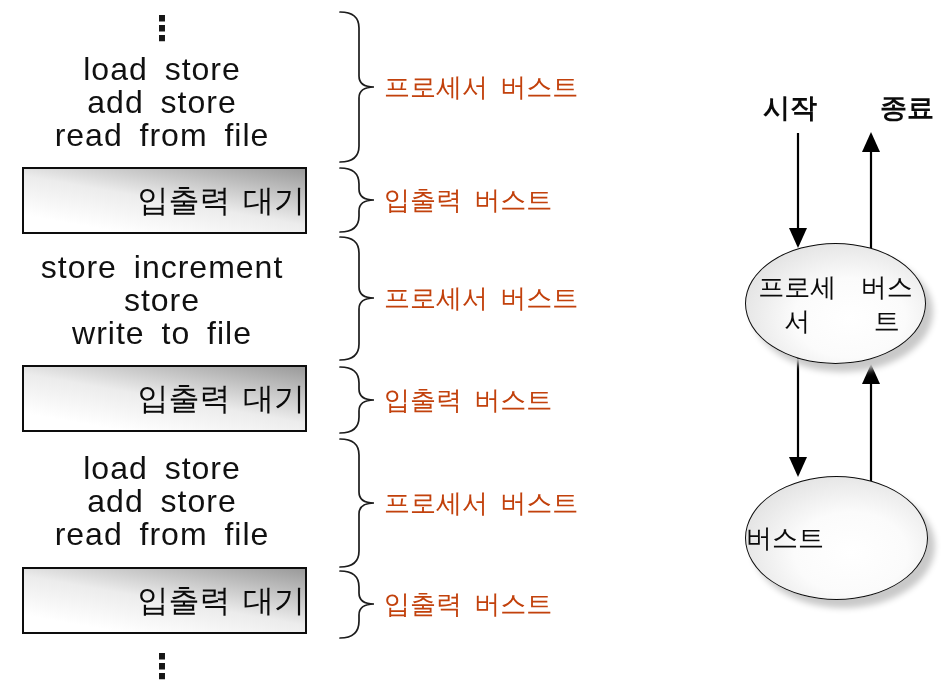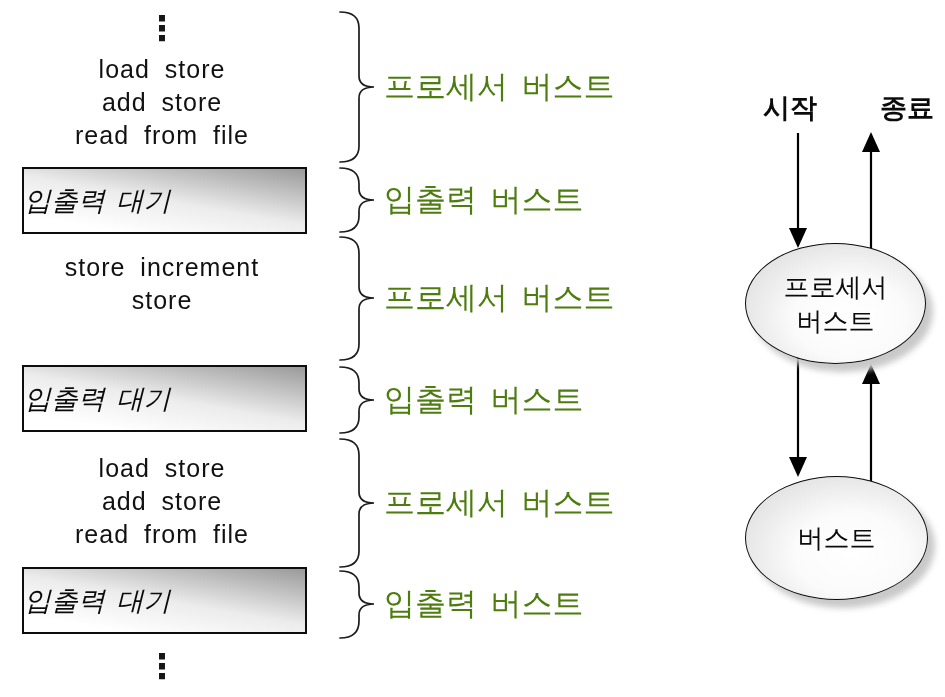--- a/index.html
+++ b/index.html
@@ -20,60 +20,59 @@
     left: 0; top: 0;
     width: 945px;
     height: 697px;
     pointer-events: none;
   }
   .code-block {
     position: absolute;
     left: 12px;
     width: 300px;
     text-align: center;
-    font-size: 25px;
+    font-size: 32px;
     line-height: 33px;
     color: #111111;
     letter-spacing: 1px;
     word-spacing: 7px;
   }
   .io-box {
     position: absolute;
     left: 22px;
     width: 285px;
     height: 67px;
     box-sizing: border-box;
     border: 2.5px solid #0d0d0d;
     background: linear-gradient(190deg, #9a9a9a 0%, #ececec 50%, #ffffff 85%);
     display: flex;
     align-items: center;
-    justify-content: flex-start;
-    font-size: 27px;
+    justify-content: flex-end;
+    font-size: 31px;
     color: #0b0b0b;
     word-spacing: 4px;
-    font-style: italic;
   }
   .ellipsis {
     position: absolute;
     left: 12px;
     width: 300px;
     text-align: center;
     font-size: 34px;
     font-weight: bold;
     color: #161616;
     line-height: 28px;
   }
   .brace-label {
     position: absolute;
     left: 384px;
     width: 230px;
     height: 34px;
     line-height: 34px;
-    font-size: 31px;
-    color: #4d7c0f;
+    font-size: 26px;
+    color: #c2410c;
     word-spacing: 5px;
     white-space: nowrap;
   }
   .flow-label {
     position: absolute;
     width: 64px;
     top: 93px;
     height: 31px;
     line-height: 31px;
     text-align: center;
@@ -82,23 +81,22 @@
     font-weight: bold;
   }
   .node {
     position: absolute;
     box-sizing: border-box;
     border: 1.7px solid #0c0c0c;
     border-radius: 50%;
     background: radial-gradient(ellipse at 58% 62%, #ffffff 0%, #fbfbfb 38%, #d6d6d6 98%);
     box-shadow: 7px 8px 6px #c9c9c9;
     display: flex;
-    flex-direction: column;
+    flex-direction: row;
     align-items: center;
-    justify-content: center;
     font-size: 26px;
     line-height: 34px;
     color: #0b0b0b;
     text-align: center;
   }
   .node-1 { left: 745px; top: 243px; width: 181px; height: 121px; }
   .node-2 { left: 745px; top: 476px; width: 183px; height: 124px; }
 </style>
 </head>
 <body>
@@ -143,20 +141,21 @@
     <div>read from file</div>
   </div>
 
   <div class="io-box" style="top:167px;">
     <span>입출력 대기</span>
   </div>
 
   <div class="code-block" style="top:251px;">
     <div>store increment</div>
     <div>store</div>
+    <div>write to file</div>
   </div>
 
   <div class="io-box" style="top:365px;">
     <span>입출력 대기</span>
   </div>
 
   <div class="code-block" style="top:452px;">
     <div>load store</div>
     <div>add store</div>
     <div>read from file</div>

